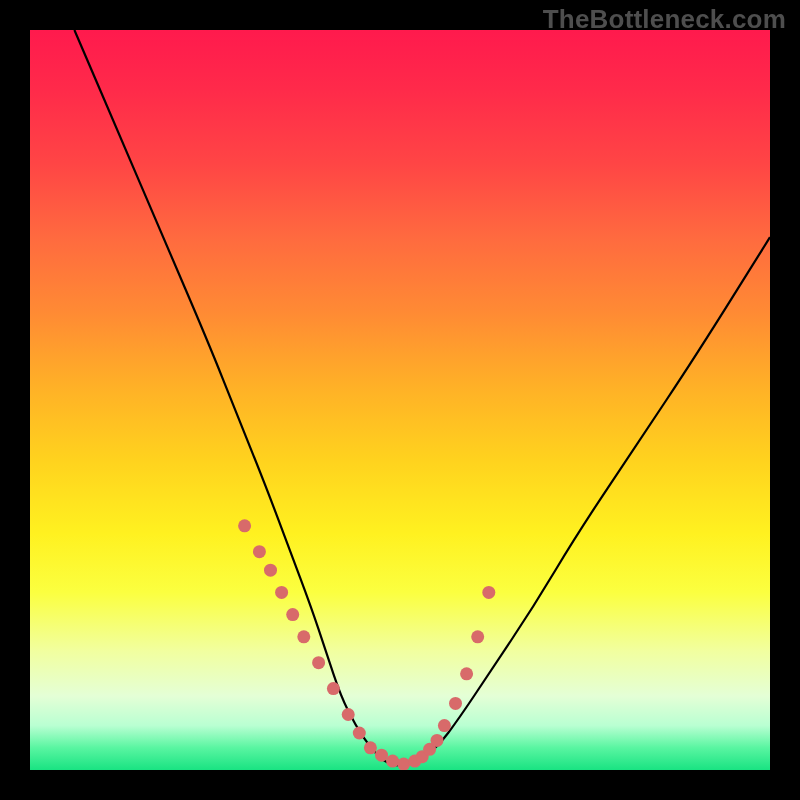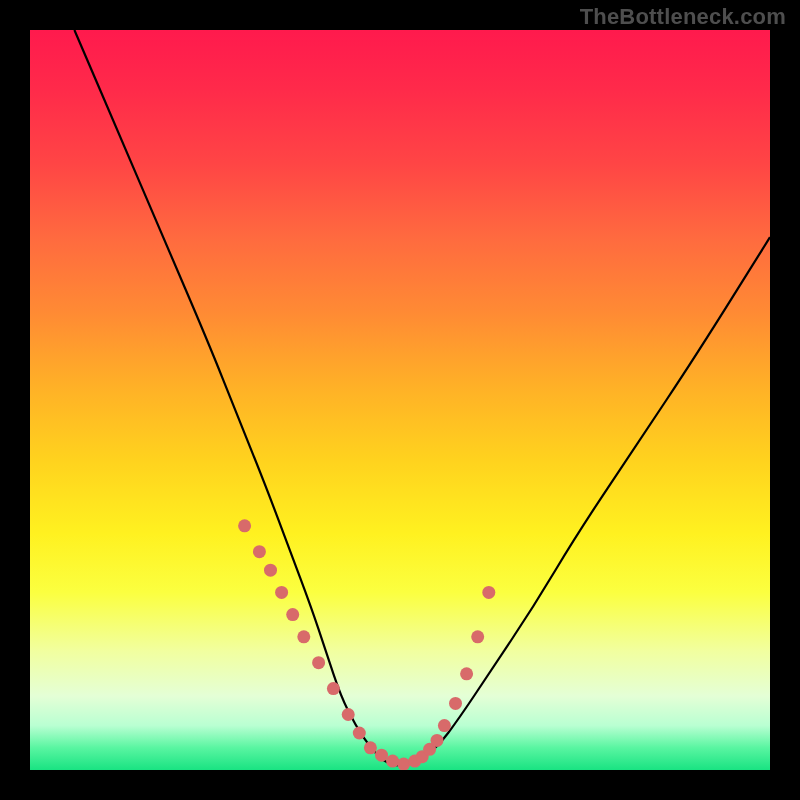--- a/index.html
+++ b/index.html
@@ -15,21 +15,21 @@
     position: relative;
     width: 800px;
     height: 800px;
     background: #000;
   }
   .watermark {
     position: absolute;
     top: 4px;
     right: 14px;
     color: #4e4e4e;
-    font-size: 22px;
+    font-size: 26px;
     font-weight: 600;
     letter-spacing: 0.2px;
     z-index: 10;
   }
   .plot {
     position: absolute;
     left: 30px;
     top: 30px;
     width: 740px;
     height: 740px;

